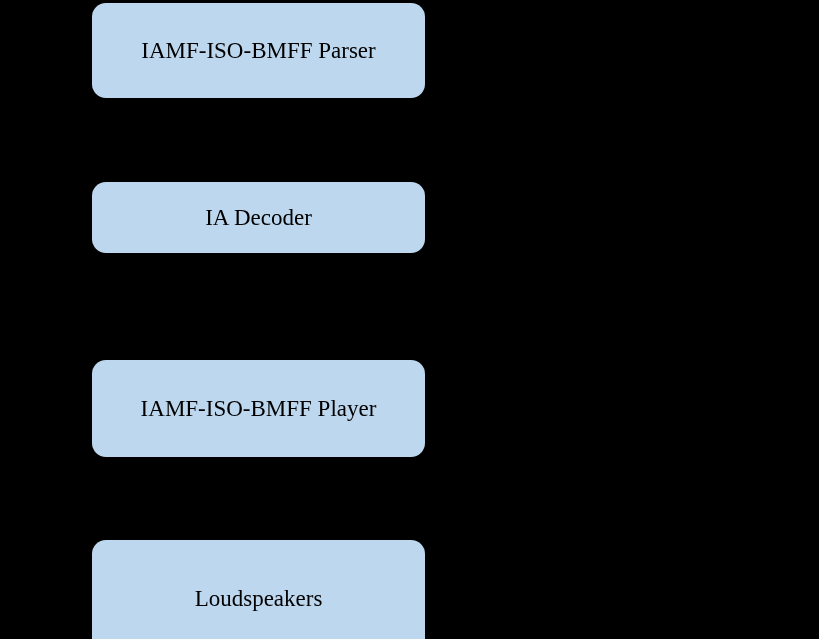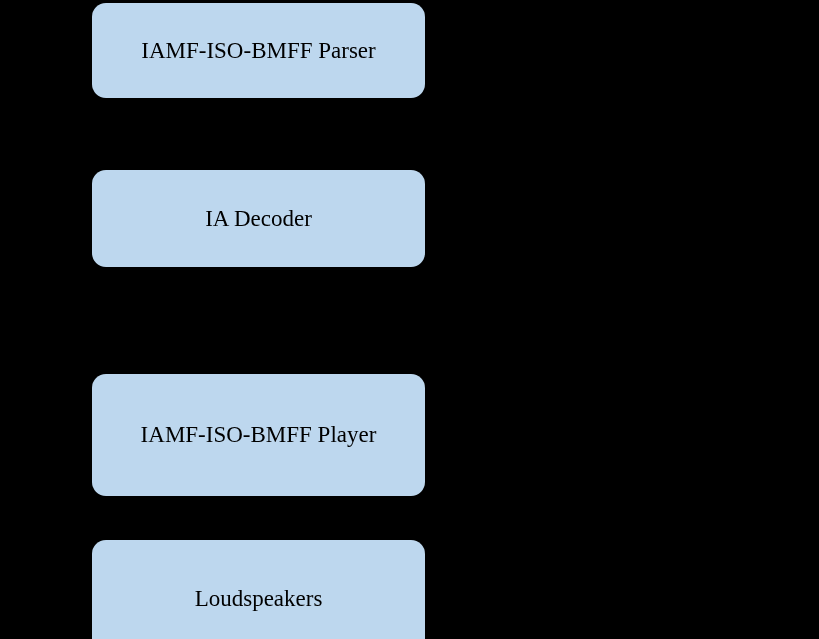--- a/index.html
+++ b/index.html
@@ -24,22 +24,22 @@
     border-radius: 14px;
     display: flex;
     align-items: center;
     justify-content: center;
     text-align: center;
     color: #000000;
     font-size: 23px;
     line-height: 1.2;
   }
   .node-0 { top: 3px;   height: 95px; }
-  .node-1 { top: 170px; height: 97px; justify-content: center; }
-  .node-2 { top: 374px; height: 122px; }
+  .node-1 { top: 182px; height: 71px; justify-content: center; }
+  .node-2 { top: 360px; height: 97px; }
   .node-3 { top: 540px; height: 117px; }
 </style>
 </head>
 <body>
 
 <div class="canvas">
 
   <div class="node node-0">
     <span>IAMF-ISO-BMFF Parser</span>
   </div>

